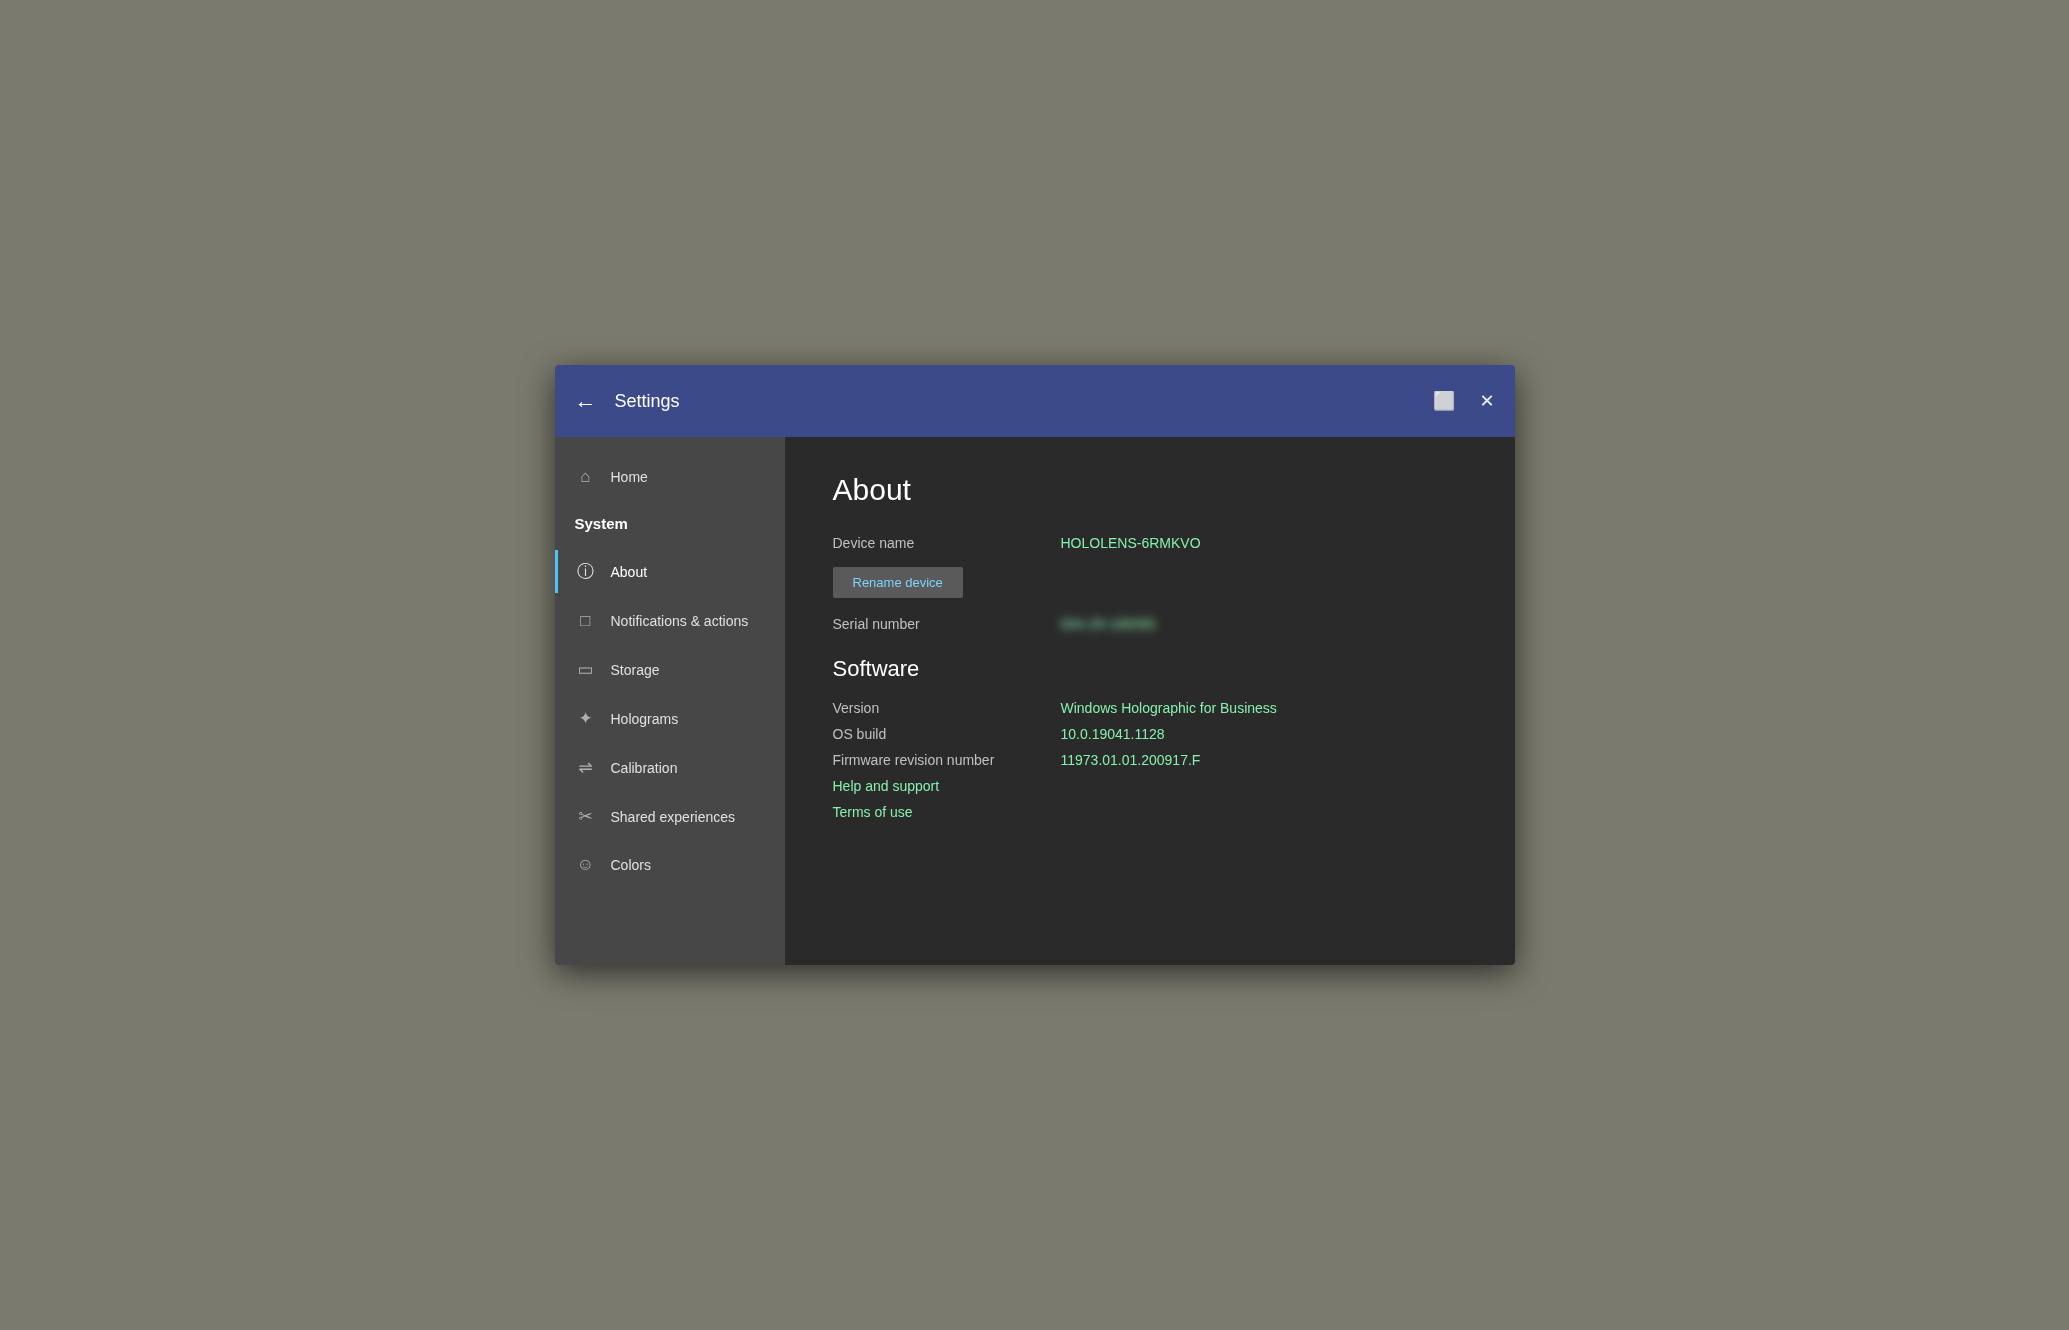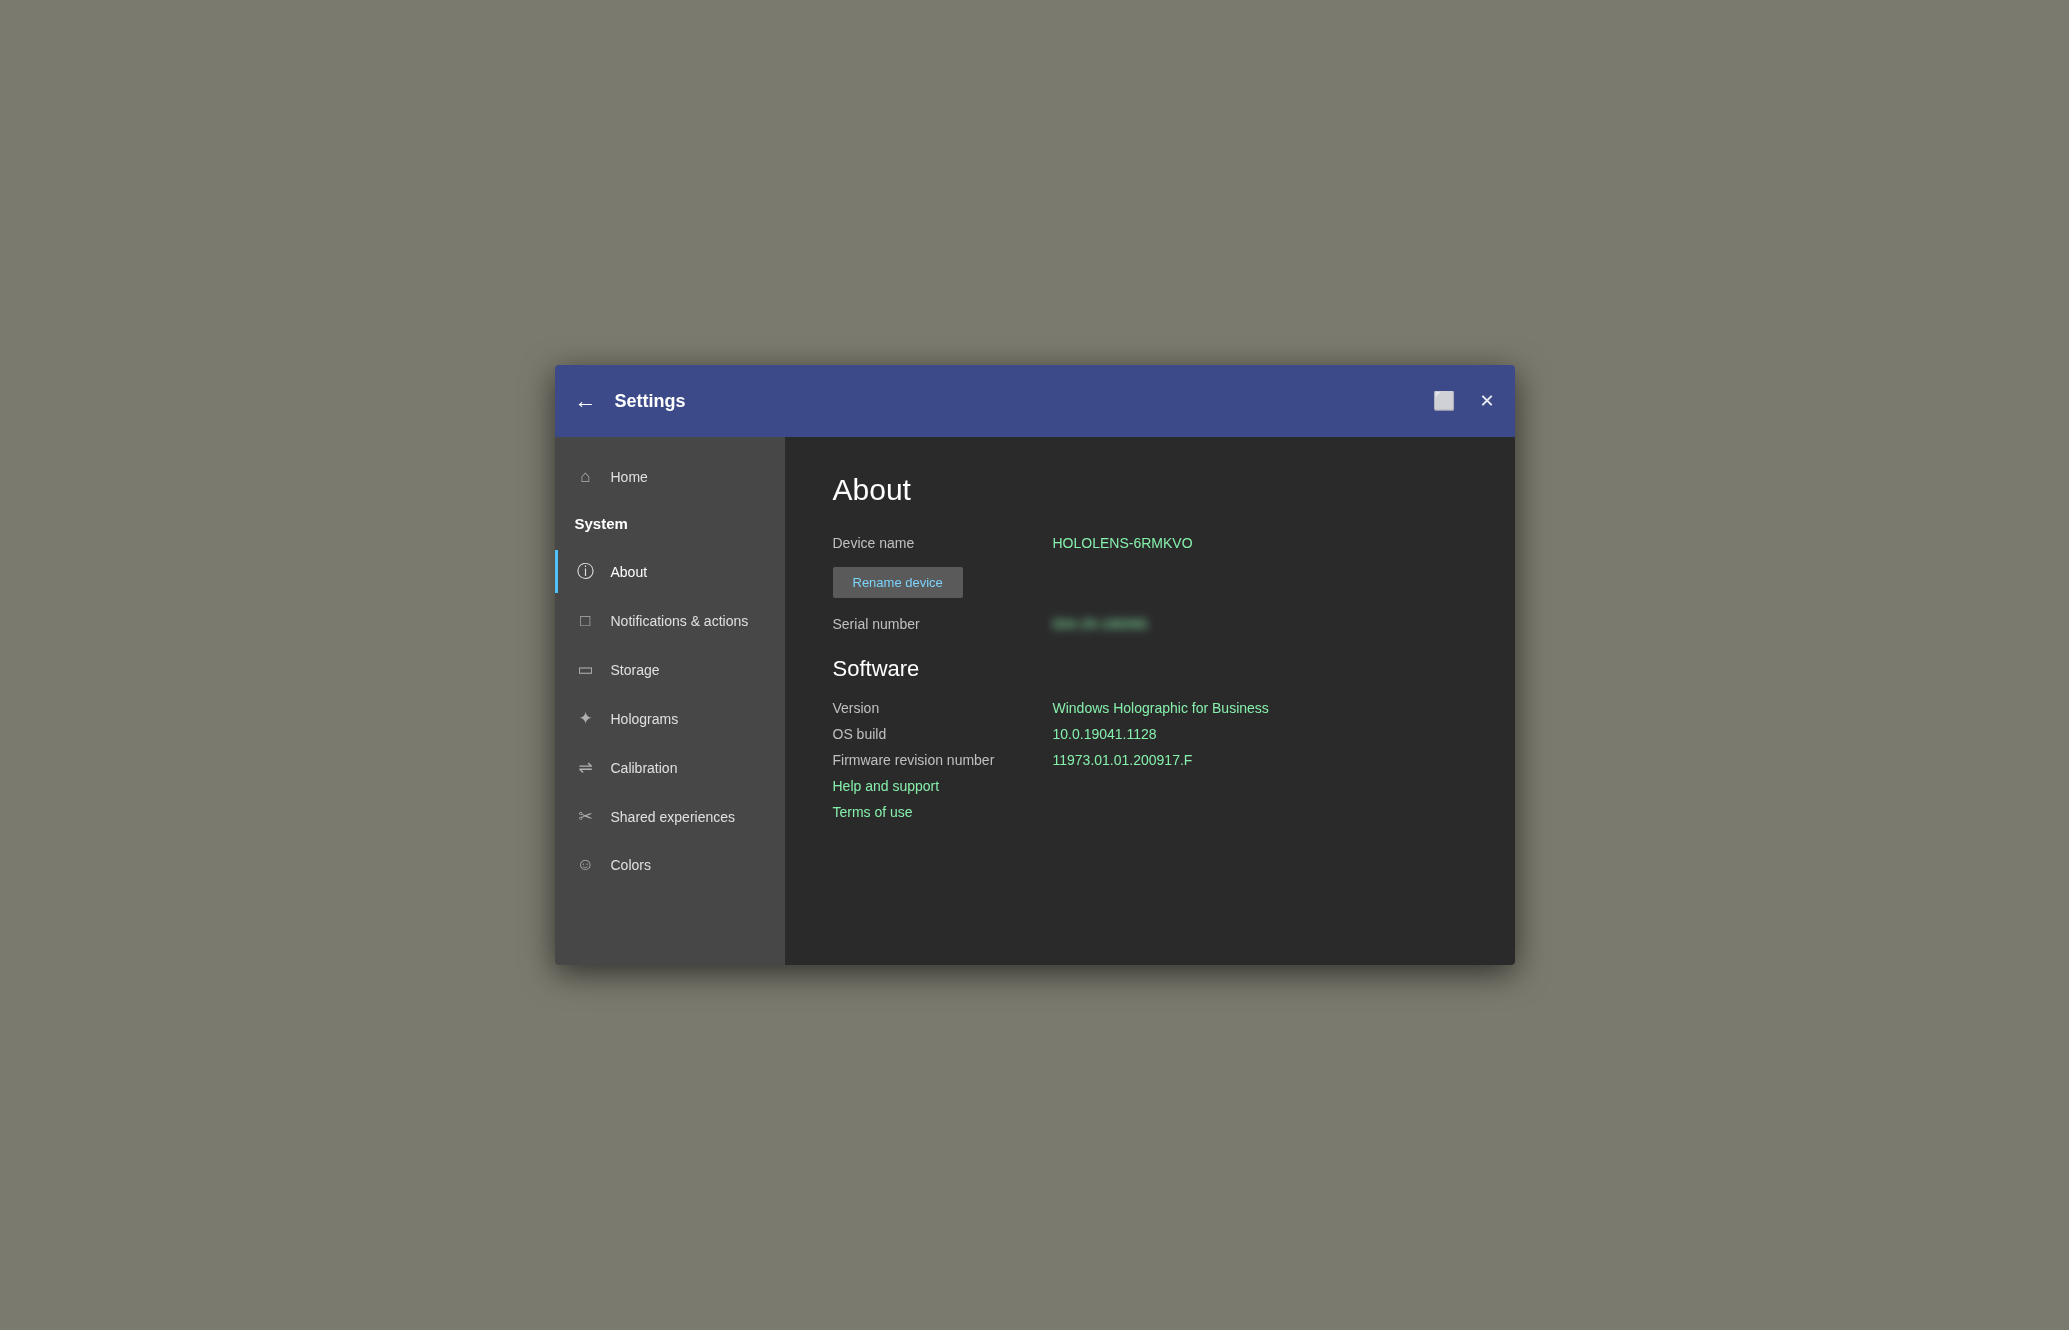--- a/index.html
+++ b/index.html
@@ -38,21 +38,21 @@
       font-size: 22px;
       cursor: pointer;
       margin-right: 18px;
       font-weight: 300;
       line-height: 1;
     }
 
     .titlebar-title {
       color: white;
       font-size: 18px;
-      font-weight: 700;
+      font-weight: 400;
       flex: 1;
     }
 
     .titlebar-controls {
       display: flex;
       align-items: center;
       gap: 24px;
     }
 
     .titlebar-btn {
@@ -136,20 +136,21 @@
       font-size: 30px;
       color: white;
       font-weight: 300;
       margin-bottom: 28px;
     }
 
     .info-row {
       display: flex;
       align-items: flex-start;
       margin-bottom: 10px;
+      gap: 8px;
     }
 
     .info-label {
       color: #c0c0c0;
       font-size: 14px;
       width: 220px;
       flex-shrink: 0;
     }
 
     .info-value {

